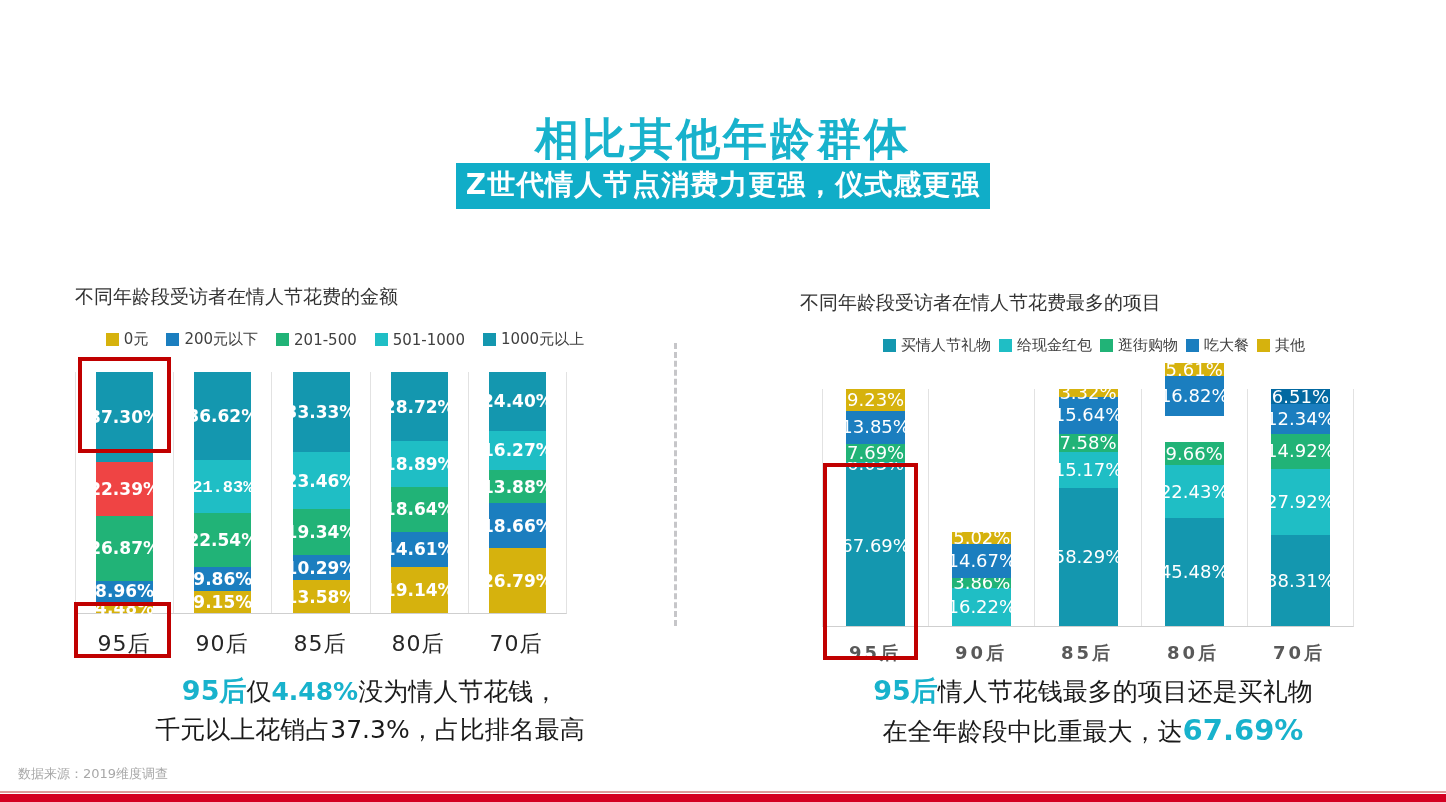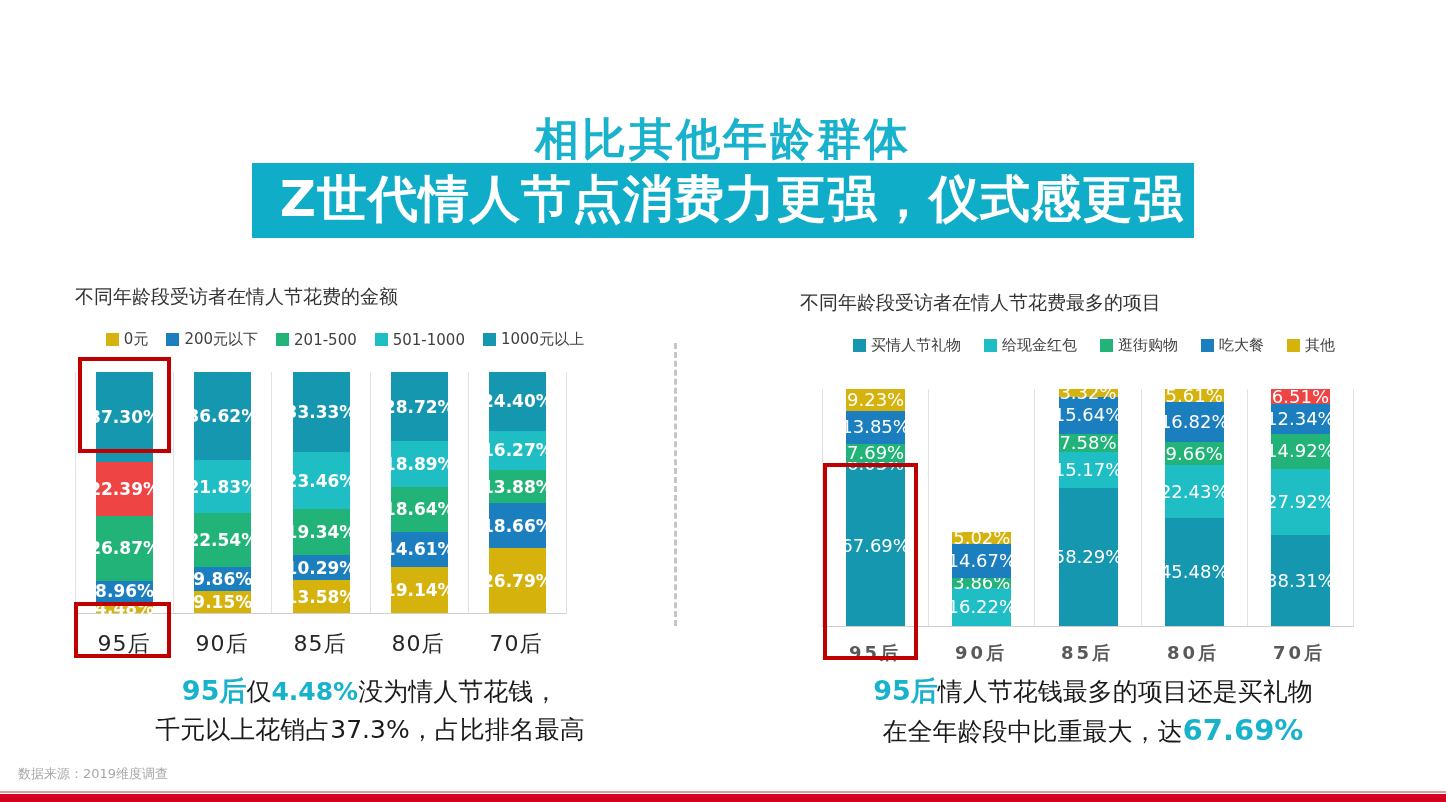--- a/index.html
+++ b/index.html
@@ -9,29 +9,29 @@
     --accent:#18B2CC; --hl:#10ADC8; --red:#C00000; --bottom:#D40021;
   }
   
   .main-title-1{
     position:absolute;left:0;top:110px;width:1446px;text-align:center;
     font-size:44px;font-weight:bold;letter-spacing:3px;color:var(--accent);font-family:Liberation Mono, monospace;
   }
   .main-title-2-wrap{position:absolute;left:0;top:163px;width:1446px;text-align:center;}
   .main-title-2{
     display:inline-block;background:var(--hl);color:#fff;
-    font-size:50px;font-weight:bold;letter-spacing:1px;padding:3px 10px 5px 28px;
+    font-size:28px;font-weight:bold;letter-spacing:1px;padding:3px 10px 5px 10px;
   }
   
   .chart-title{position:absolute;text-align:left;font-size:19px;color:#333;}
   #c0-title{left:75px;top:284px;width:540px;}
   #c1-title{left:800px;top:290px;width:586px;}
   .legend{position:absolute;display:flex;justify-content:center;align-items:center;color:#404040;}
   #c0-legend{left:75px;top:330px;width:540px;gap:18px;font-size:15px;}
-  #c1-legend{left:820px;top:336px;width:548px;gap:23px;font-size:15px;}
+  #c1-legend{left:820px;top:336px;width:548px;gap:8px;font-size:15px;}
   .legend-item{display:inline-flex;align-items:center;white-space:nowrap;}
   .legend-swatch{width:13px;height:13px;display:inline-block;margin-right:5px;flex:none;}
   .plot{
     position:absolute;display:flex;align-items:stretch;
     border-bottom:1px solid #CFCFCF;border-left:1px solid #E2E2E2;border-right:1px solid #E2E2E2;
   }
   #c0-plot{left:75px;top:372px;width:490px;height:241px;}
   #c1-plot{left:822px;top:389px;width:530px;height:237px;}
   .plot-col{flex:1;display:flex;justify-content:center;align-items:flex-end;border-right:1px solid #E2E2E2;}
   .plot-col:last-child{border-right:none;}
@@ -125,21 +125,21 @@
           <div class="bar">
             <div class="seg" style="height: 9.15%; background: rgb(214, 178, 13); padding-left: 48px;">
               <span class="seg-label">9.15%</span>
             </div>
             <div class="seg" style="height: 9.86%; background: rgb(27, 126, 191);">
               <span class="seg-label">9.86%</span>
             </div>
             <div class="seg" style="height: 22.54%; background: rgb(33, 179, 119);">
               <span class="seg-label">22.54%</span>
             </div>
-            <div class="seg" style="height: 21.83%; background: rgb(31, 190, 197);">
+            <div class="seg" style="height: 21.83%; background: rgb(31, 190, 197); font-family: Liberation Mono, monospace;">
               <span class="seg-label">21.83%</span>
             </div>
             <div class="seg" style="height: 36.62%; background: rgb(20, 151, 175);">
               <span class="seg-label">36.62%</span>
             </div>
           </div>
         </div>
         <div class="plot-col">
           <div class="bar">
             <div class="seg" style="height: 13.58%; background: rgb(214, 178, 13);">
@@ -287,21 +287,21 @@
           </div>
         </div>
         <div class="plot-col">
           <div class="bar">
             <div class="seg" style="height: 45.48%; background: rgb(20, 151, 175);">
               <span class="seg-label">45.48%</span>
             </div>
             <div class="seg" style="height: 22.43%; background: rgb(31, 190, 197);">
               <span class="seg-label">22.43%</span>
             </div>
-            <div class="seg" style="height: 9.66%; background: rgb(33, 179, 119);">
+            <div class="seg" style="height: 9.66%; background: rgb(33, 179, 119); margin-top: 26px;">
               <span class="seg-label">9.66%</span>
             </div>
             <div class="seg" style="height: 16.82%; background: rgb(27, 126, 191);">
               <span class="seg-label">16.82%</span>
             </div>
             <div class="seg" style="height: 5.61%; background: rgb(214, 178, 13);">
               <span class="seg-label">5.61%</span>
             </div>
           </div>
         </div>
@@ -312,21 +312,21 @@
             </div>
             <div class="seg" style="height: 27.92%; background: rgb(31, 190, 197);">
               <span class="seg-label">27.92%</span>
             </div>
             <div class="seg" style="height: 14.92%; background: rgb(33, 179, 119);">
               <span class="seg-label">14.92%</span>
             </div>
             <div class="seg" style="height: 12.34%; background: rgb(27, 126, 191);">
               <span class="seg-label">12.34%</span>
             </div>
-            <div class="seg" style="height: 6.51%; background: #ef4444;">
+            <div class="seg" style="height: 6.51%; background: #0369a1;">
               <span class="seg-label">6.51%</span>
             </div>
           </div>
         </div>
       </div>
     <div id="c1-axis" class="axis">
         <div class="axis-label">95后</div>
         <div class="axis-label">90后</div>
         <div class="axis-label">85后</div>
         <div class="axis-label">80后</div>

